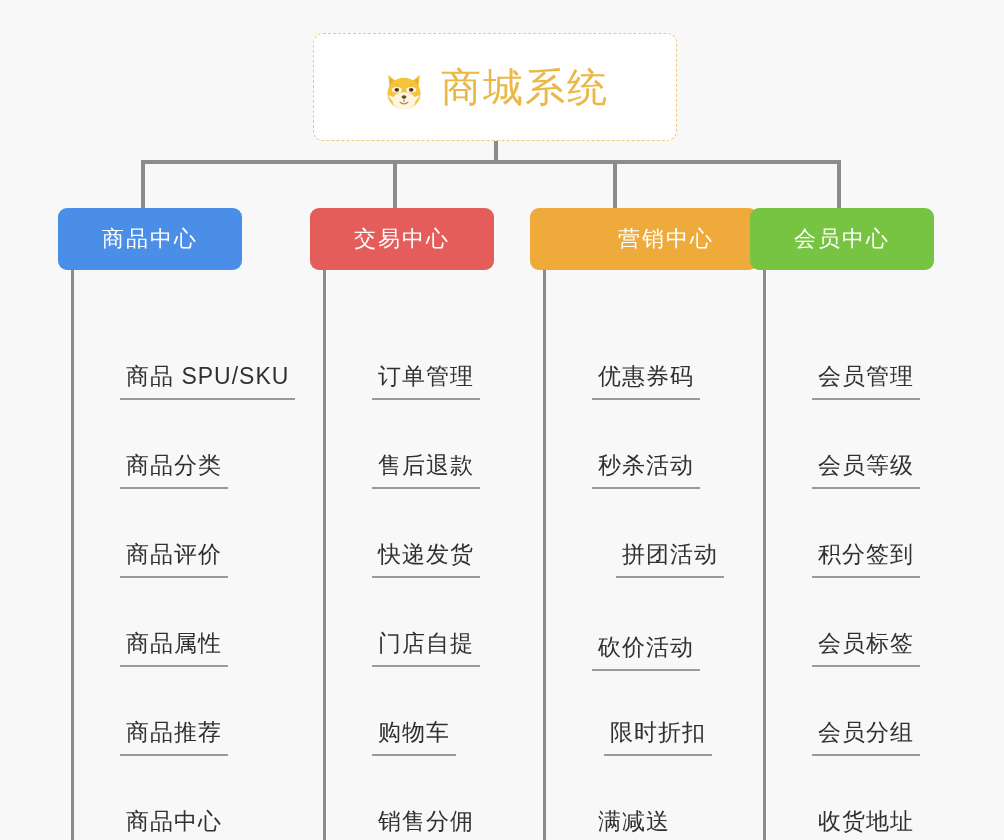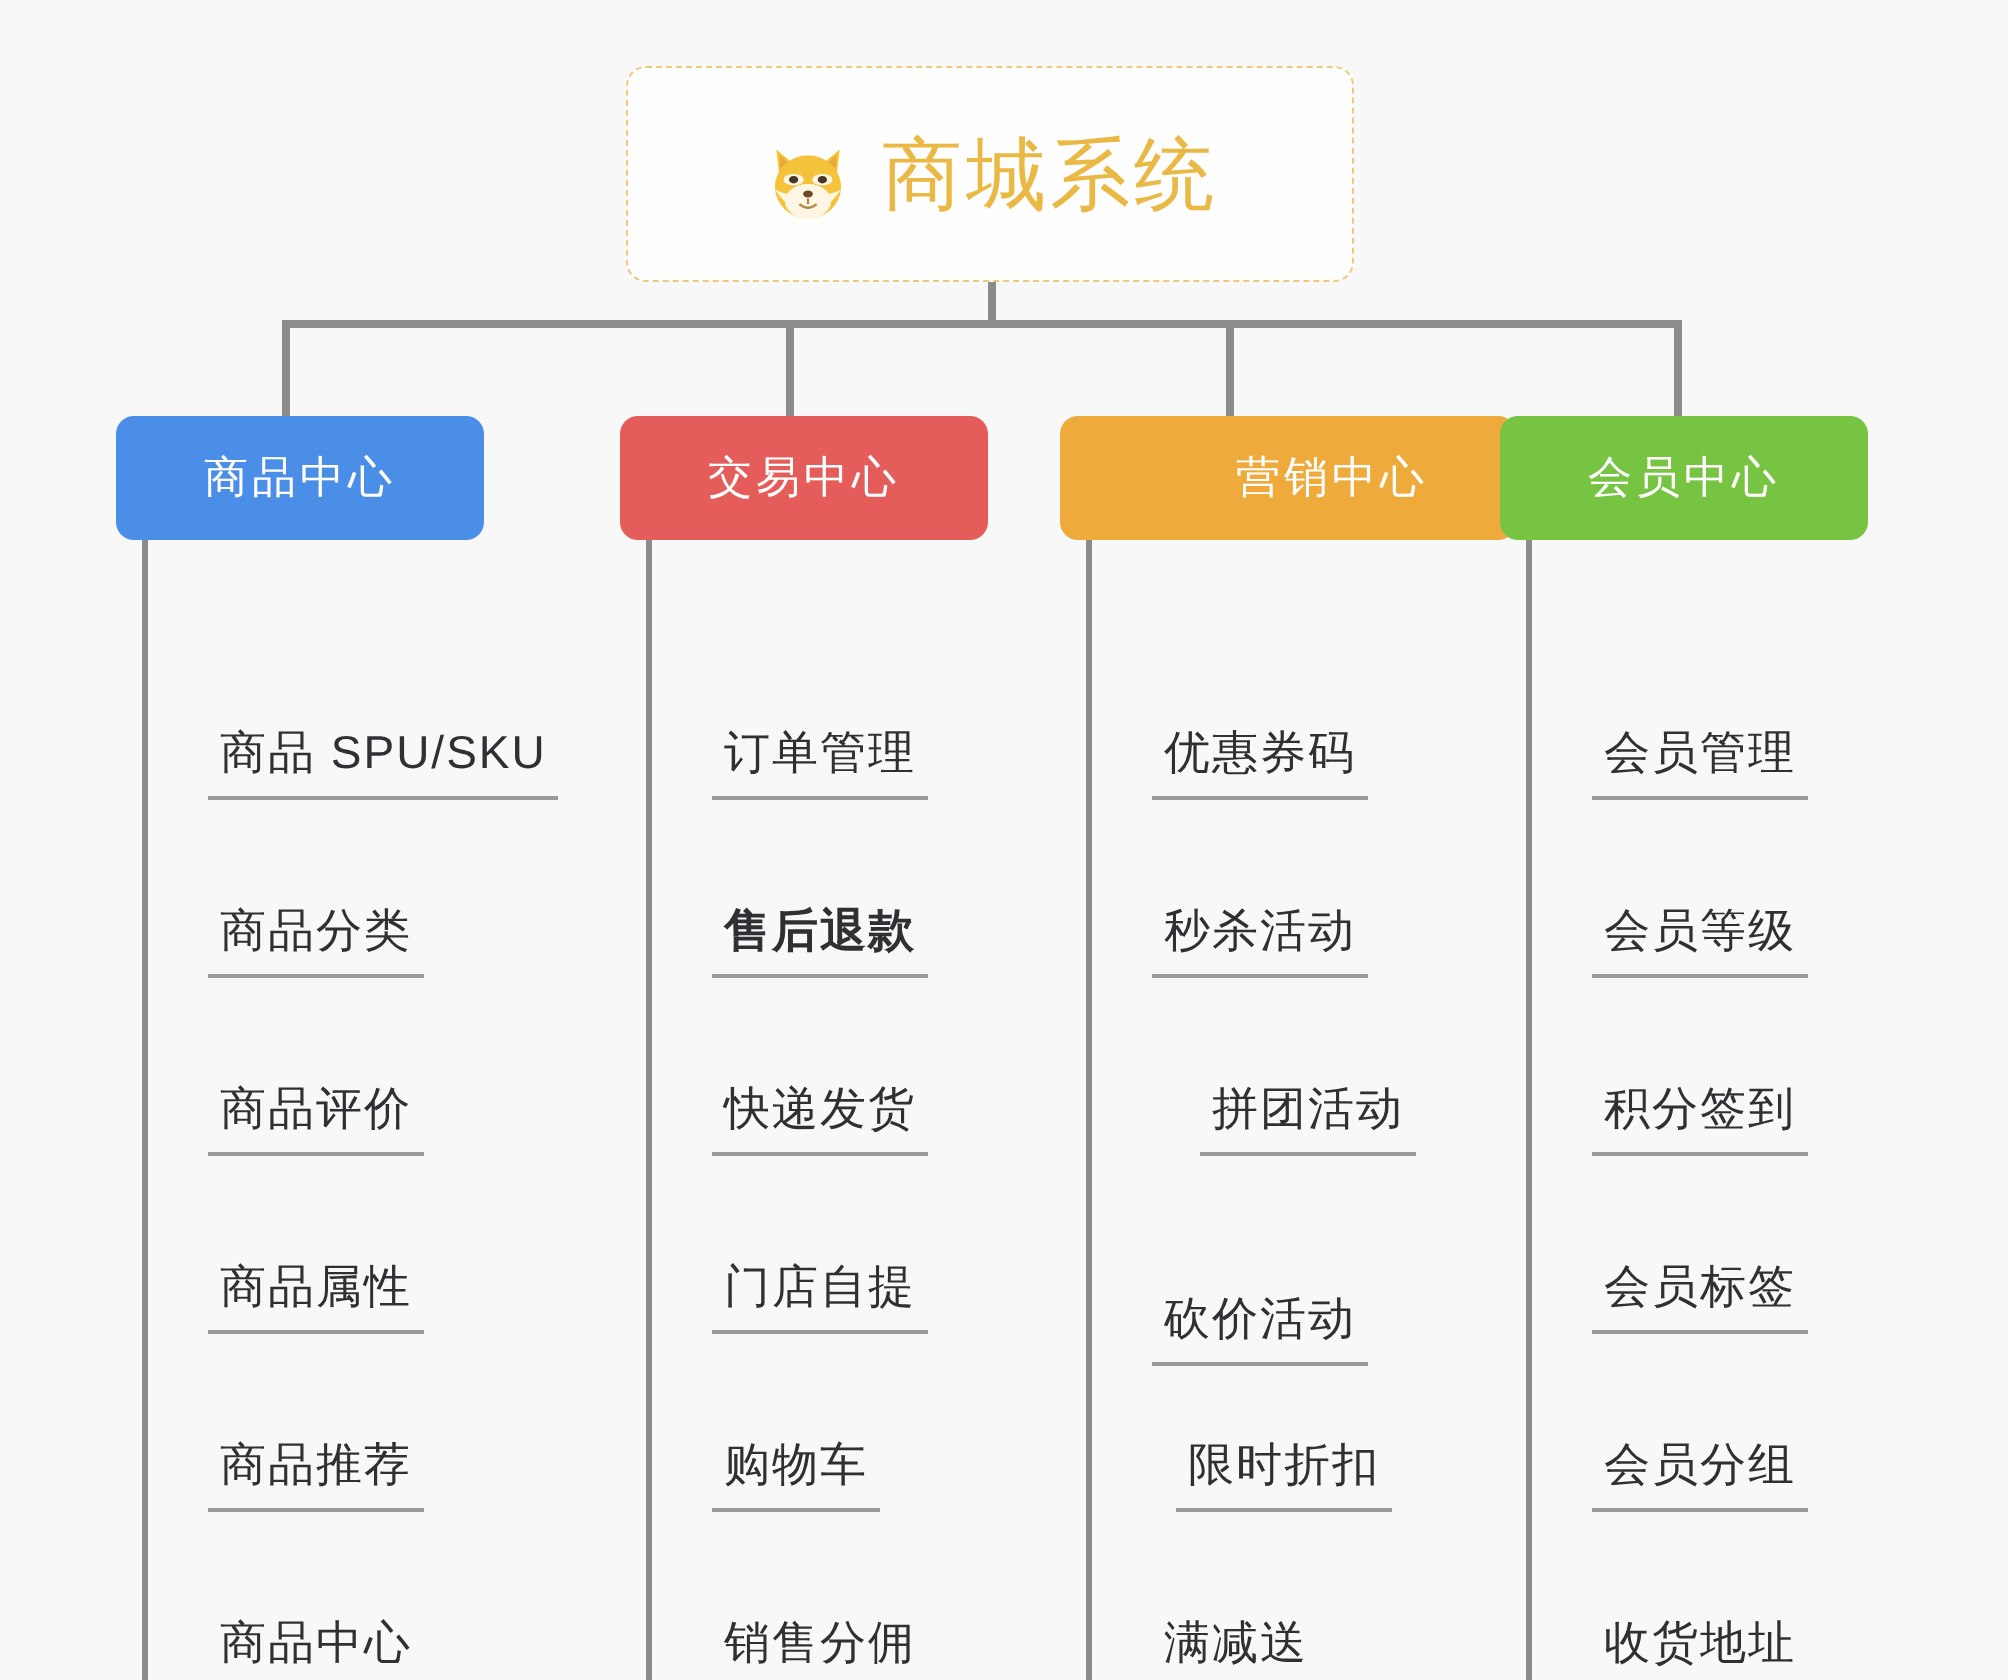--- a/index.html
+++ b/index.html
@@ -60,20 +60,21 @@
     width:3px;
     background:#8c8c8c;
   }
   .leaf{
     position:absolute;
     left:3px;
     height:89px;
     display:flex;
     align-items:flex-end;
     box-sizing:border-box;
+    padding-left:16px;
   }
   .leaf-inner{
     display:inline-block;
     border-bottom:2px solid #9a9a9a;
     padding:0 6px 6px 6px;
     margin-left:30px;
   }
   .leaf-label{
     font-size:23px;
     color:#2e3033;
@@ -149,21 +150,21 @@
       </div>
       <div class="leaf" style="top: 486px;">
         <div class="leaf-inner"><span class="leaf-label">商品中心</span></div>
       </div>
     </div>
   <div class="column" id="col-1" style="left: 323px;">
       <div class="rail" style="height: 575px;"></div>
       <div class="leaf" style="top: 41px;">
         <div class="leaf-inner"><span class="leaf-label">订单管理</span></div>
       </div>
-      <div class="leaf" style="top: 130px; font-weight: bold;">
+      <div class="leaf" style="top: 130px;">
         <div class="leaf-inner"><span class="leaf-label">售后退款</span></div>
       </div>
       <div class="leaf" style="top: 219px;">
         <div class="leaf-inner"><span class="leaf-label">快递发货</span></div>
       </div>
       <div class="leaf" style="top: 308px;">
         <div class="leaf-inner"><span class="leaf-label">门店自提</span></div>
       </div>
       <div class="leaf" style="top: 397px;">
         <div class="leaf-inner"><span class="leaf-label">购物车</span></div>
@@ -176,21 +177,21 @@
       <div class="rail" style="height: 575px;"></div>
       <div class="leaf" style="top: 41px;">
         <div class="leaf-inner"><span class="leaf-label">优惠券码</span></div>
       </div>
       <div class="leaf" style="top: 130px;">
         <div class="leaf-inner"><span class="leaf-label">秒杀活动</span></div>
       </div>
       <div class="leaf" style="top: 219px; margin-left: 24px;">
         <div class="leaf-inner"><span class="leaf-label">拼团活动</span></div>
       </div>
-      <div class="leaf" style="top: 324px;">
+      <div class="leaf" style="top: 312px;">
         <div class="leaf-inner"><span class="leaf-label">砍价活动</span></div>
       </div>
       <div class="leaf" style="top: 397px; margin-left: 12px;">
         <div class="leaf-inner"><span class="leaf-label">限时折扣</span></div>
       </div>
       <div class="leaf" style="top: 486px;">
         <div class="leaf-inner"><span class="leaf-label">满减送</span></div>
       </div>
     </div>
   <div class="column" id="col-3" style="left: 763px;">

